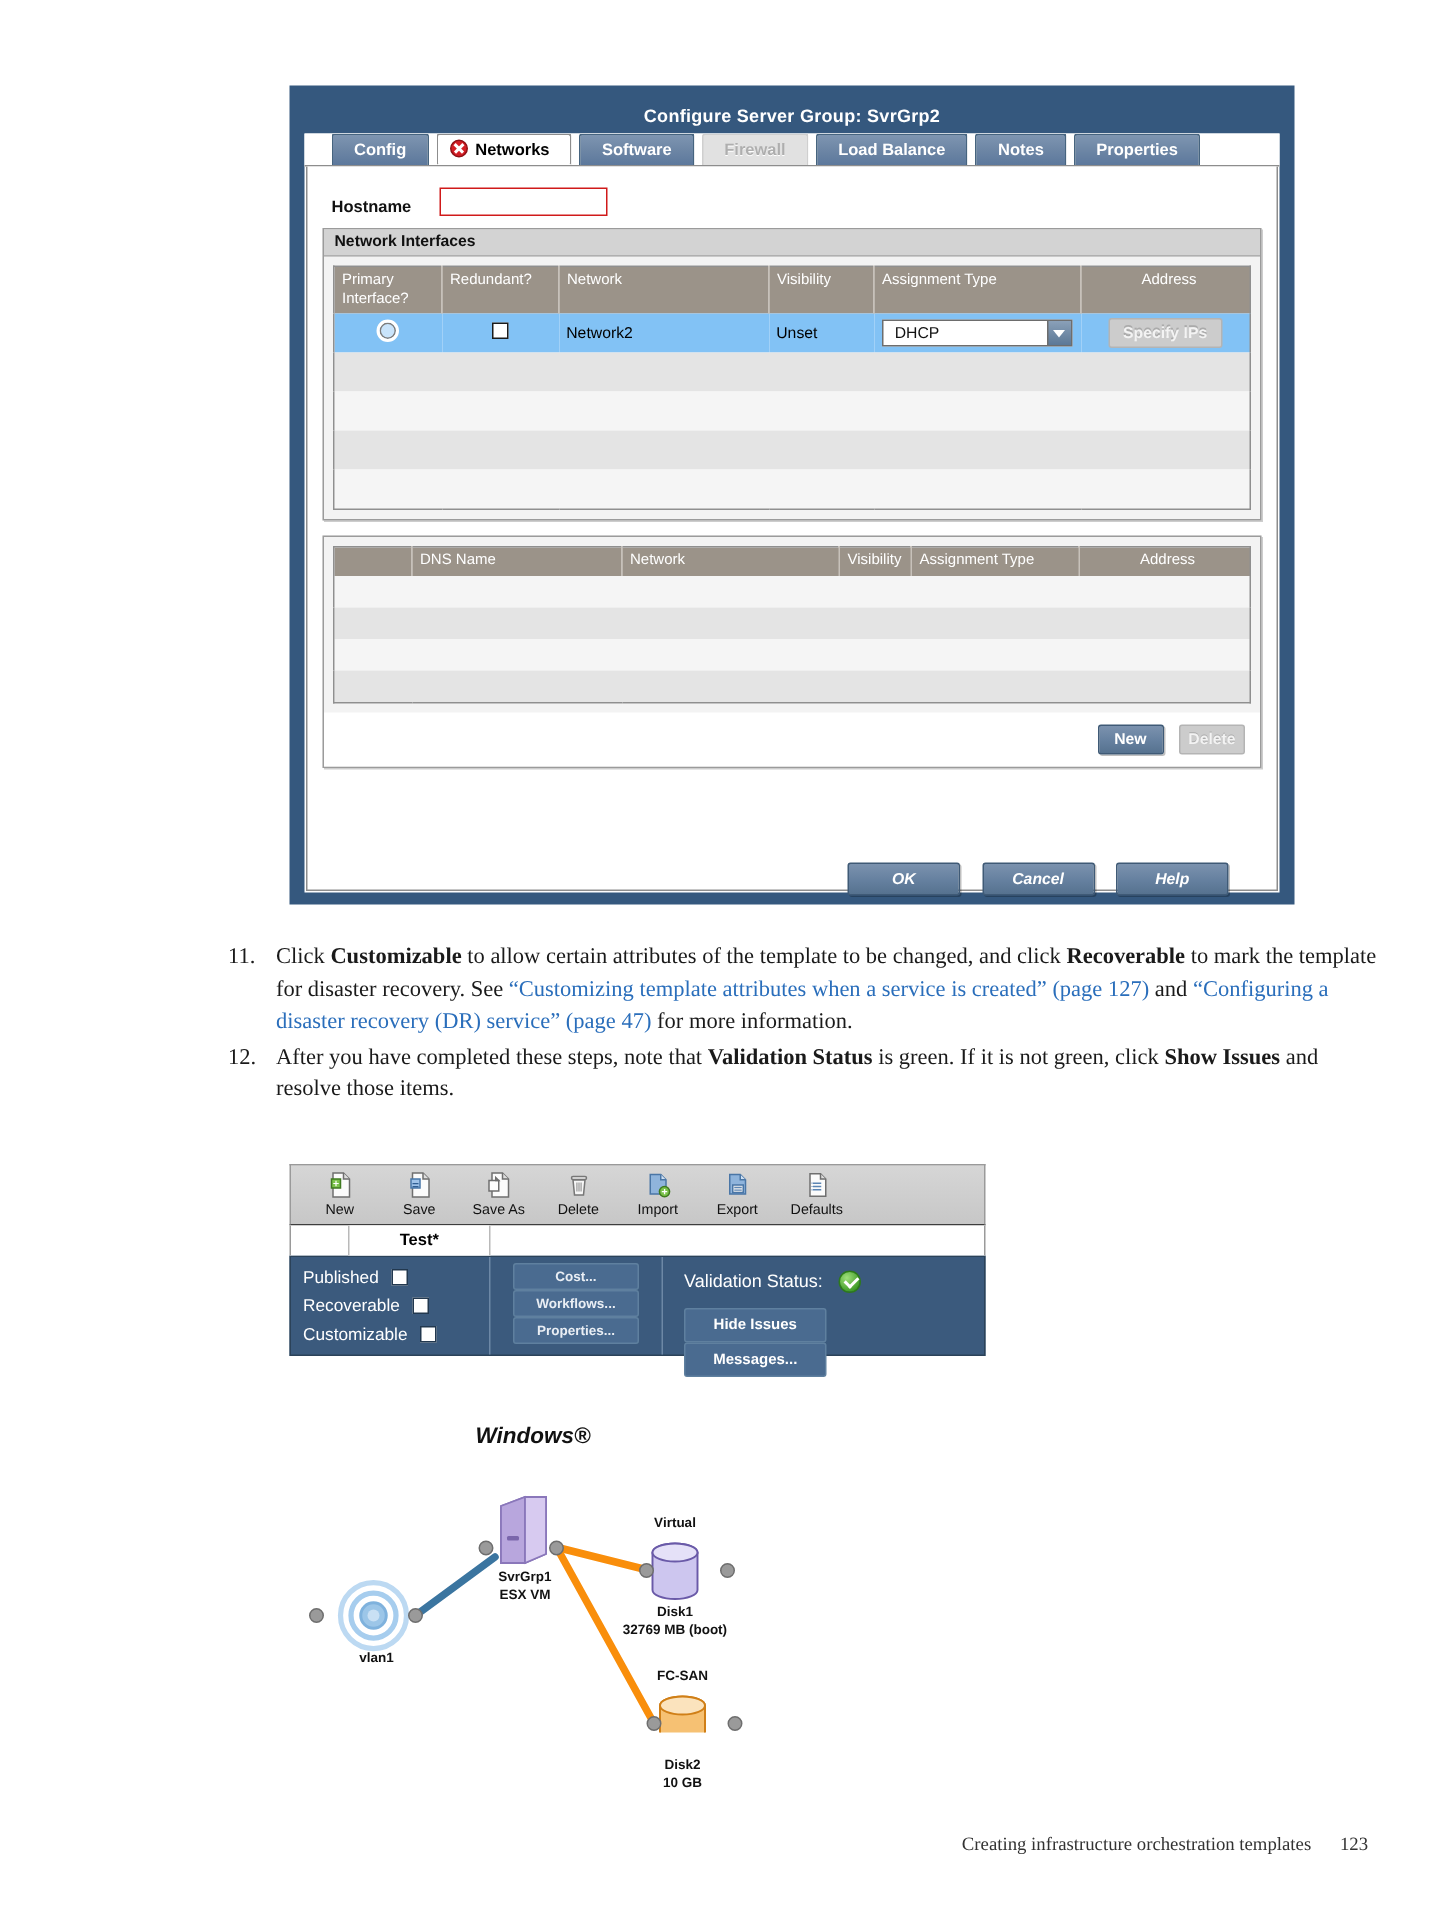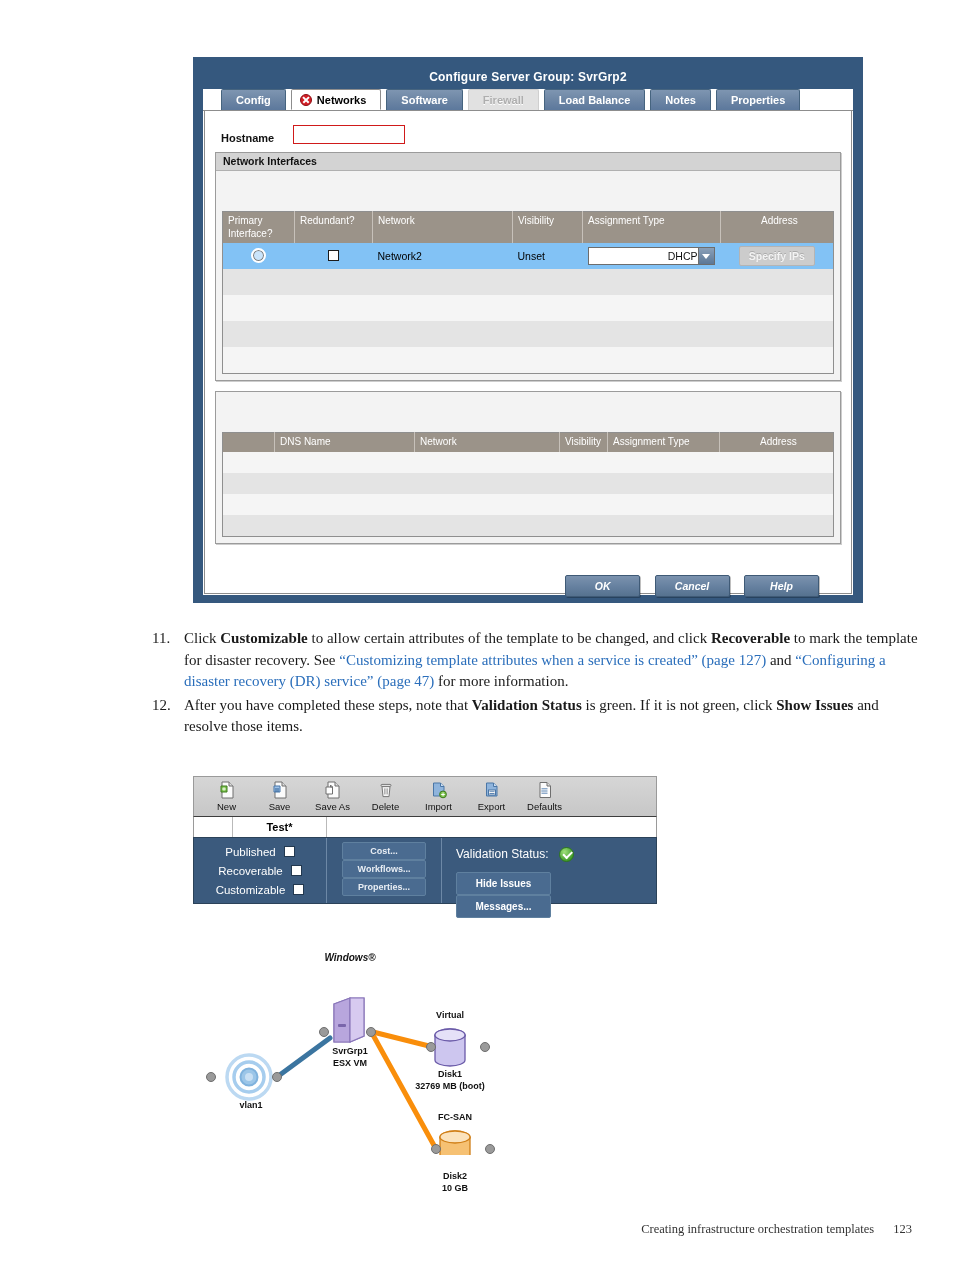--- a/index.html
+++ b/index.html
@@ -157,21 +157,20 @@
     border-bottom: 1px solid #b0b0b0;
   }
   .gb-inner { padding: 6px; }
 
   table.grid {
     width: 100%;
     border-collapse: collapse;
     border: 1px solid #8f8f8f;
     table-layout: fixed;
     background: #fff;
-    margin-top: 34px;
   }
   table.grid th {
     background: #9b9389;
     color: #ffffff;
     font-size: 10px;
     font-weight: normal;
     text-align: left;
     padding: 3px 5px;
     border-right: 1px solid #c7c1ba;
     vertical-align: top;
@@ -210,23 +209,22 @@
     display: inline-flex;
     width: 127px; height: 18px;
     border: 1px solid #6d6d6d;
     background: #ffffff;
     box-sizing: border-box;
     align-items: center;
   }
   .combo .val {
     flex: 1;
     font-size: 10.5px;
-    padding-left: 20px;
+    padding-left: 8px;
     color: #111;
-    text-align: right;
   }
   .combo .arrow {
     width: 15px; height: 16px;
     background: linear-gradient(180deg,#8aa0b8,#5c7896);
     border-left: 1px solid #6d6d6d;
     display: flex; align-items: center; justify-content: center;
   }
   .combo .arrow::after {
     content: "";
     border-left: 4px solid transparent;
@@ -356,21 +354,21 @@
   .p2-col {
     padding: 4px 8px;
     box-sizing: border-box;
   }
   .p2-col.a { width: 132px; }
   .p2-col.b { width: 115px; border-left: 1px solid #6d88a6; }
   .p2-col.c { flex: 1; border-left: 1px solid #6d88a6; padding-left: 14px; }
   .ck-row {
     display: flex;
     align-items: center;
-    justify-content: center;
+    justify-content: flex-start;
     height: 19px;
     color: #ffffff;
     font-size: 11.5px;
   }
   .ck-row .ck {
     width: 11px; height: 11px;
     background: #ffffff;
     border: 1px solid #22384f;
     margin-left: 8px;
     box-sizing: border-box;
@@ -562,20 +560,24 @@
                 </tr>
               <tr class="row-plain">
                   <td colspan="6" style="height:21px">&nbsp;</td>
                 </tr>
               <tr class="row-alt">
                   <td colspan="6" style="height:21px">&nbsp;</td>
                 </tr>
             </tbody>
           </table>
         </div>
+        <div class="vi-footer" style="border:none;background:#ffffff;margin-top:0">
+          <span class="btn">New</span>
+          <span class="btn disabled">Delete</span>
+        </div>
       </div>
 
     </div>
   </div>
 
   <div class="dlg-footer">
     <span class="btn">OK</span>
     <span class="btn">Cancel</span>
     <span class="btn">Help</span>
   </div>
@@ -757,21 +759,21 @@
       <ellipse cx="15" cy="7" rx="15" ry="6" fill="#f7cf93" stroke="#d07f17" stroke-width="1.3"></ellipse>
       <path d="M0 7 v25 a15 6 0 0 0 30 0 V7" fill="#f6c173" stroke="#d07f17" stroke-width="1.3"></path>
       <ellipse cx="15" cy="7" rx="15" ry="6" fill="#fbe3bd" stroke="#d07f17" stroke-width="1.3"></ellipse>
     </g>
     <circle cx="243" cy="209" r="4.5" fill="#9a9a9a" stroke="#6e6e6e"></circle>
     <circle cx="297" cy="209" r="4.5" fill="#9a9a9a" stroke="#6e6e6e"></circle>
   </svg>
 
   <div class="dlabel" style="left:28px; top:160px; width:60px;">vlan1</div>
 
-  <div class="dlabel" style="left:124px; top:12px; width:66px; font-size:10px; font-style:italic;">Windows®</div>
+  <div class="dlabel" style="left:124px; top:12px; width:66px; font-size:15px; font-style:italic;">Windows®</div>
   <div class="dlabel" style="left:122px; top:106px; width:70px;">SvrGrp1</div>
   <div class="dlabel" style="left:122px; top:118px; width:70px;">ESX VM</div>
 
   <div class="dlabel" style="left:227px; top:70px; width:60px;">Virtual</div>
   <div class="dlabel" style="left:227px; top:129px; width:60px;">Disk1</div>
   <div class="dlabel" style="left:202px; top:141px; width:110px;">32769 MB (boot)</div>
 
   <div class="dlabel" style="left:232px; top:172px; width:60px;">FC-SAN</div>
   <div class="dlabel" style="left:232px; top:231px; width:60px;">Disk2</div>
   <div class="dlabel" style="left:232px; top:243px; width:60px;">10 GB</div>

